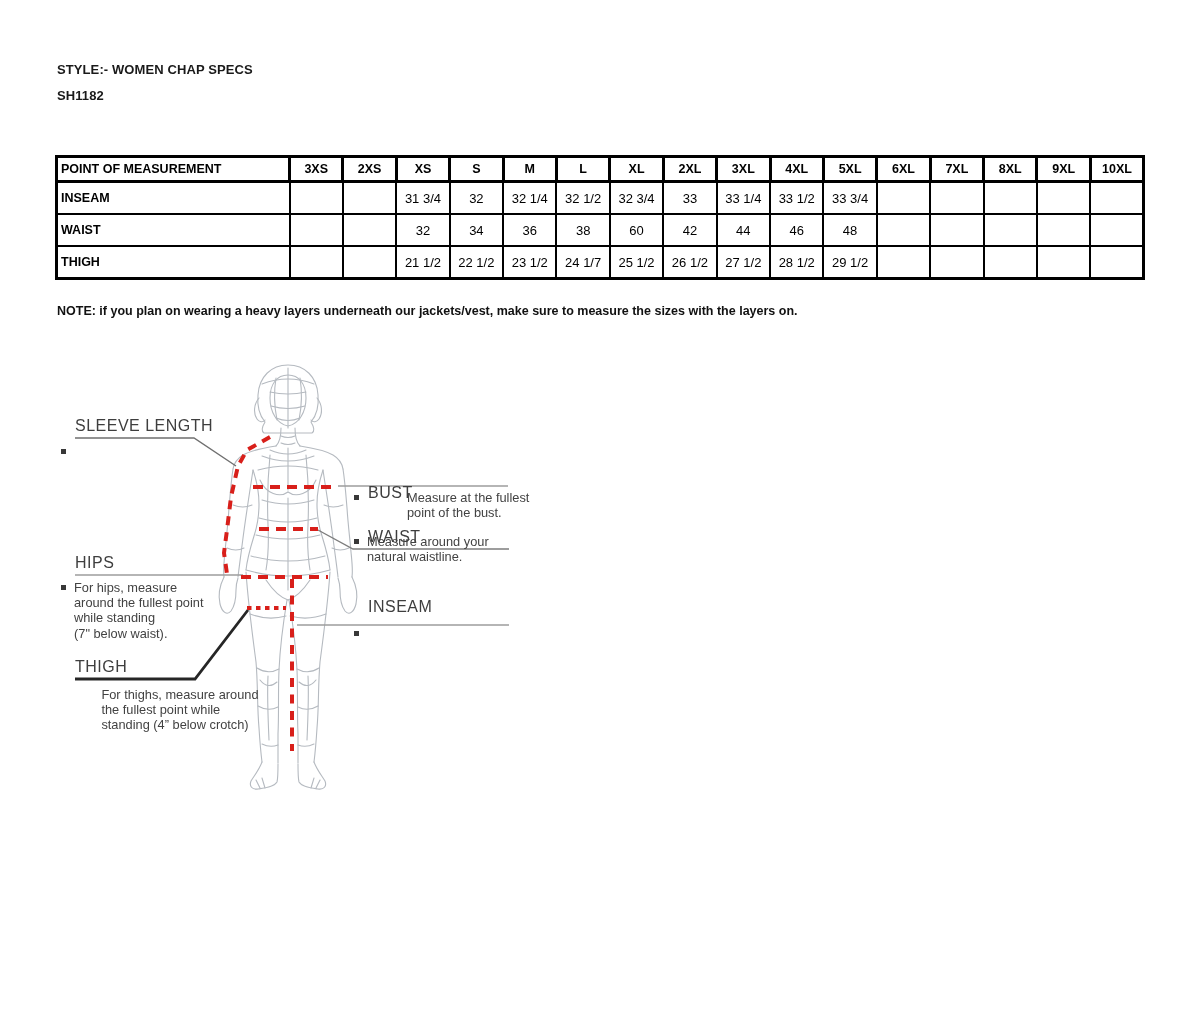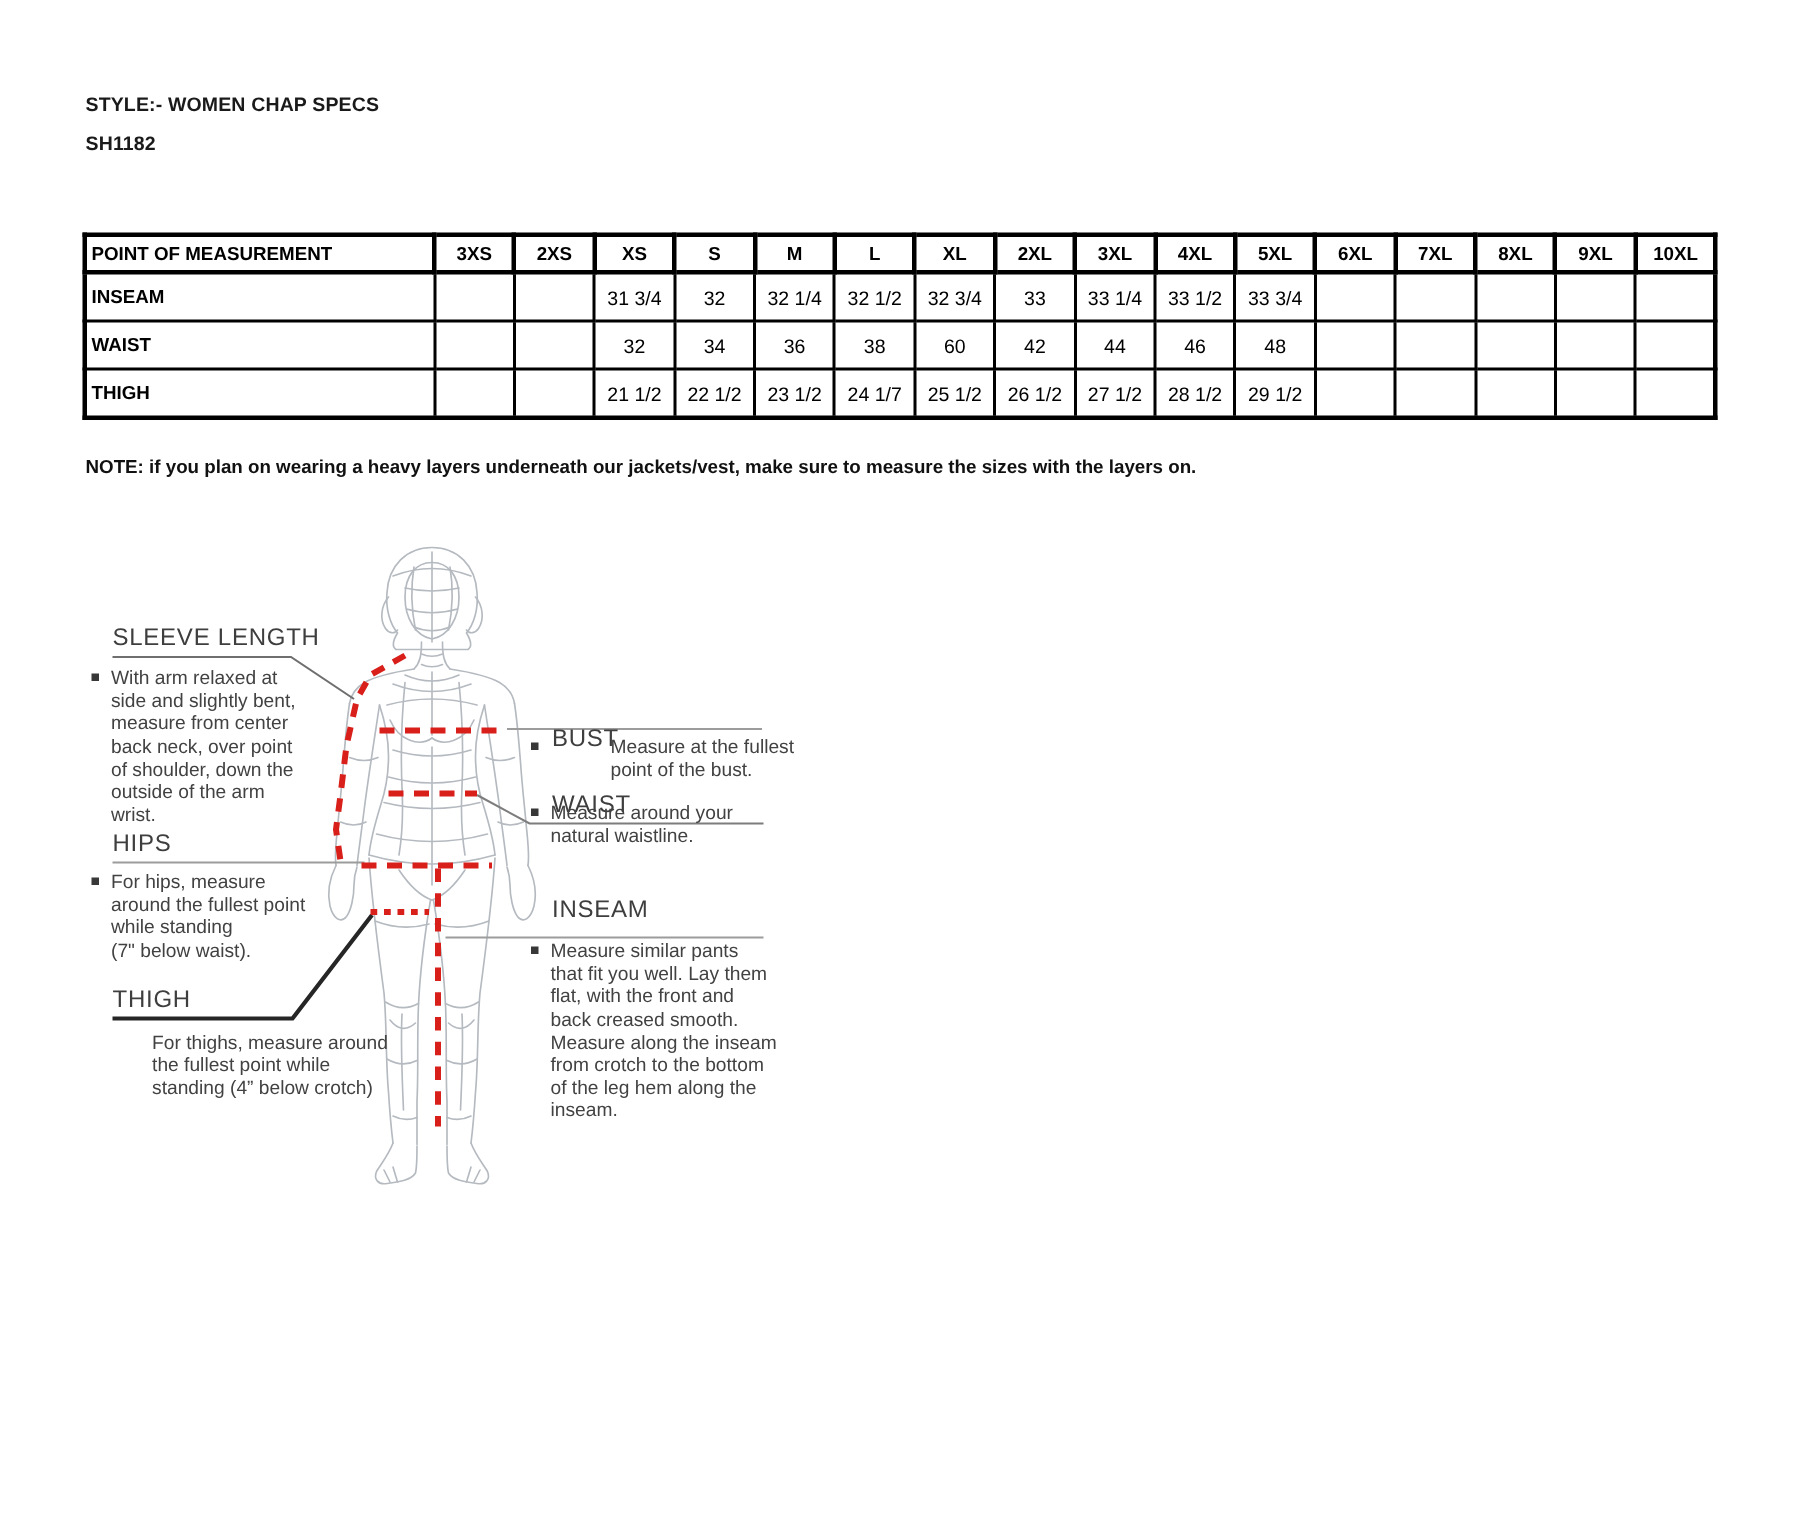--- a/index.html
+++ b/index.html
@@ -225,27 +225,20 @@
     <path d="M259,529 L318,529" stroke-dasharray="10 7"></path>
     <path d="M241,577 L328,577" stroke-dasharray="10 7"></path>
     <path d="M247,608 L286,608" stroke-dasharray="4.5 4.5"></path>
     <path d="M292,579 L292,751" stroke-dasharray="9 7.5"></path>
   </g>
 </svg>
 
 <div class="abs m-heading" style="left:75px;top:417px;">SLEEVE LENGTH</div>
 <div class="abs m-body" style="left:61px;top:444px;width:180px;">
   <span class="bullet"></span>
-  <span class="txt">With arm relaxed at
-side and slightly bent,
-measure from center
-back neck, over point
-of shoulder, down the
-outside of the arm
-wrist.</span>
 </div>
 
 <div class="abs m-heading" style="left:75px;top:554px;">HIPS</div>
 <div class="abs m-body" style="left:61px;top:580px;width:190px;">
   <span class="bullet"></span>
   <span class="txt">For hips, measure
 around the fullest point
 while standing
 (7" below waist).</span>
 </div>
@@ -267,21 +260,13 @@
 <div class="abs m-heading" style="left:368px;top:528px;">WAIST</div>
 <div class="abs m-body" style="left:354px;top:534px;width:180px;">
   <span class="bullet"></span>
   <span class="txt">Measure around your
 natural waistline.</span>
 </div>
 
 <div class="abs m-heading" style="left:368px;top:598px;">INSEAM</div>
 <div class="abs m-body" style="left:354px;top:626px;width:190px;">
   <span class="bullet"></span>
-  <span class="txt">Measure similar pants
-that fit you well. Lay them
-flat, with the front and
-back creased smooth.
-Measure along the inseam
-from crotch to the bottom
-of the leg hem along the
-inseam.</span>
 </div>
 
 </body></html>

